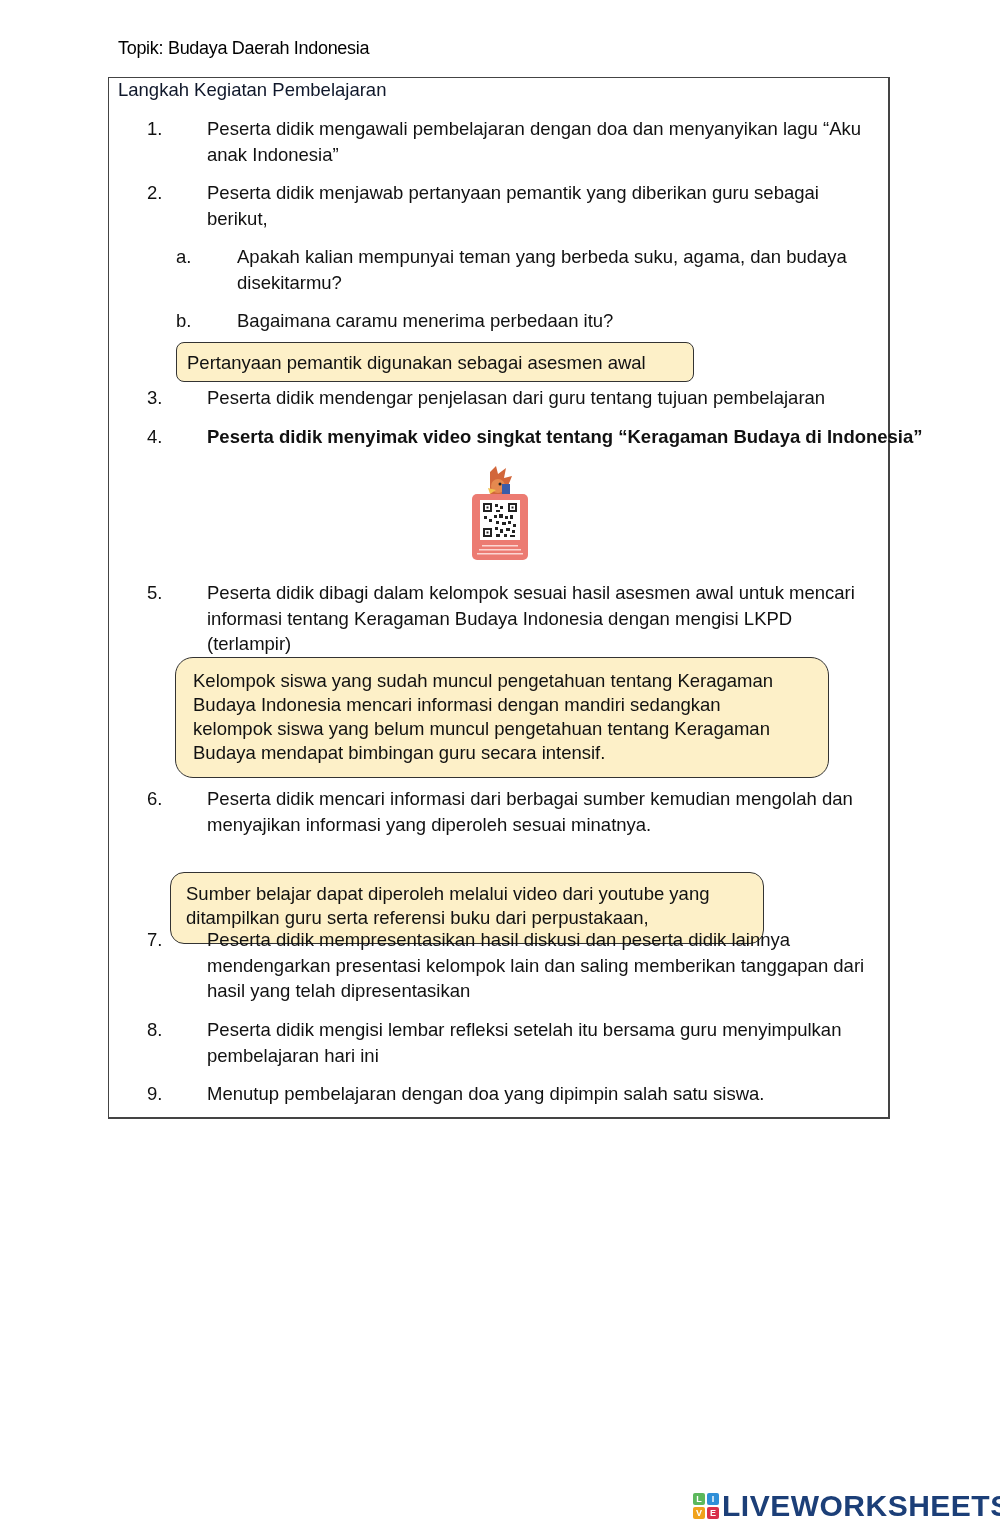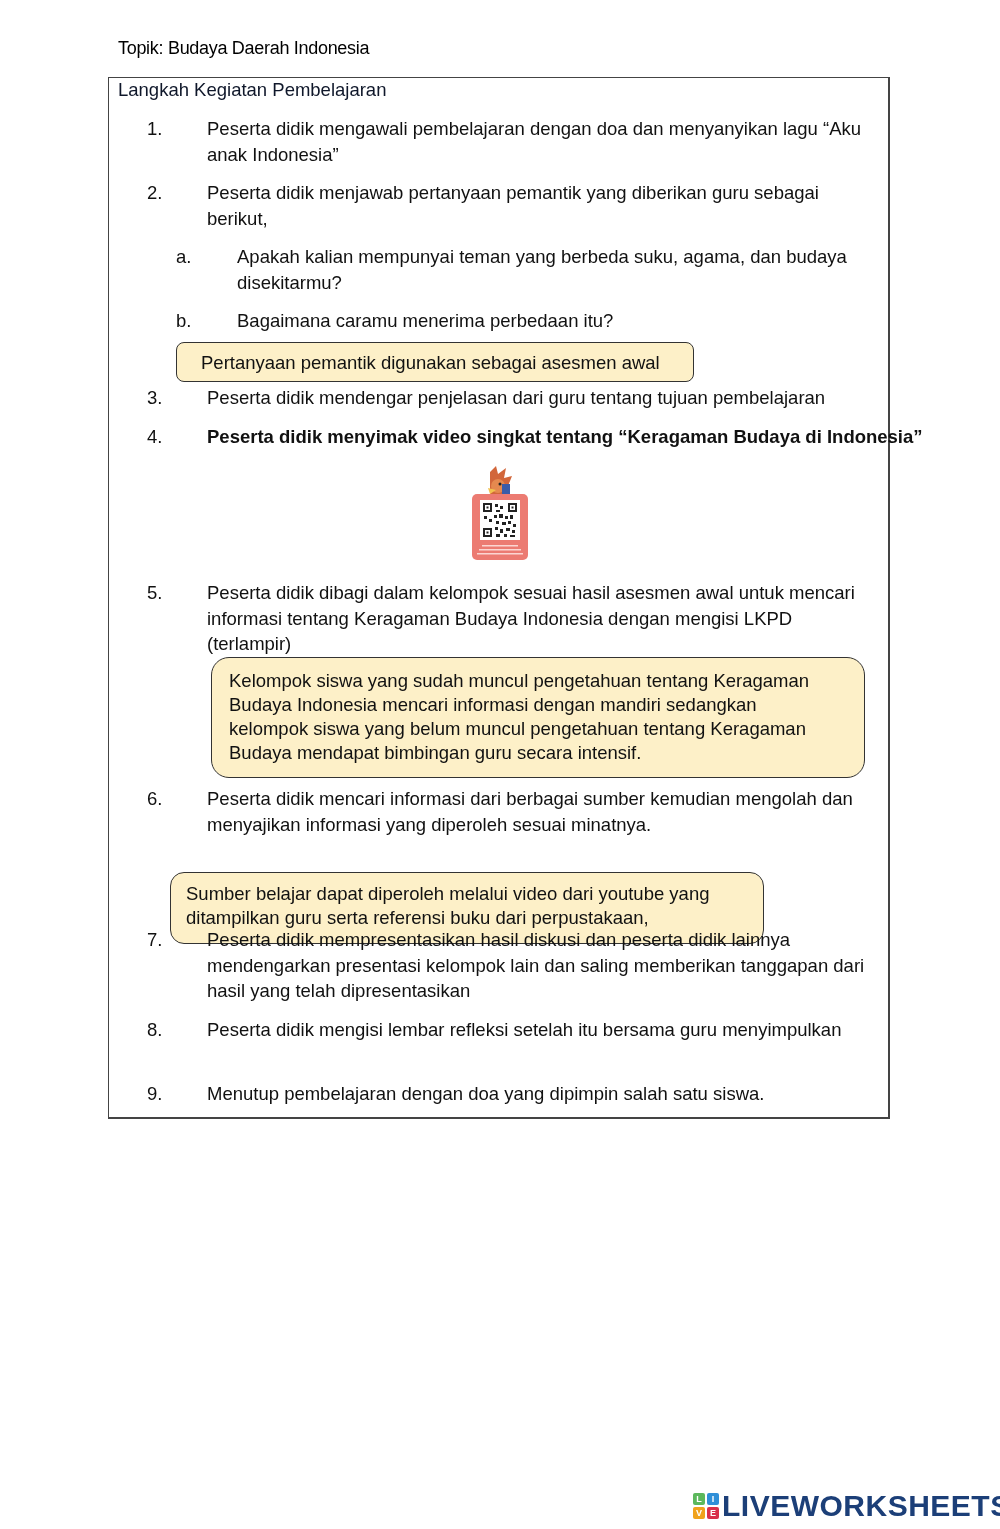--- a/index.html
+++ b/index.html
@@ -69,21 +69,21 @@
   </span>
 </div>
 
 <div class="item" style="left:176px; top:308px; width:700px;">
   <span class="num">b.</span>
   <span class="txt" style="left:30px;">
     <div>Bagaimana caramu menerima perbedaan itu?</div>
   </span>
 </div>
 
-<div class="note" style="left:176px; top:342px; width:518px; height:40px; border-radius:8px; padding:8px 24px;">
+<div class="note" style="left:176px; top:342px; width:518px; height:40px; border-radius:8px; padding:8px 10px;">
   <div>Pertanyaan pemantik digunakan sebagai asesmen awal</div>
 </div>
 
 <div class="item" style="left:147px; top:385px; width:740px;">
   <span class="num">3.</span>
   <span class="txt">
     <div>Peserta didik mendengar penjelasan dari guru tentang tujuan pembelajaran</div>
   </span>
 </div>
 
@@ -145,21 +145,21 @@
 
 <div class="item" style="left:147px; top:580px; width:740px;">
   <span class="num">5.</span>
   <span class="txt">
     <div>Peserta didik dibagi dalam kelompok sesuai hasil asesmen awal untuk mencari</div>
     <div>informasi tentang Keragaman Budaya Indonesia dengan mengisi LKPD</div>
     <div>(terlampir)</div>
   </span>
 </div>
 
-<div class="note" style="left:175px; top:657px; width:654px; height:121px; border-radius:18px; padding:11px 17px;margin-left:36px;">
+<div class="note" style="left:175px; top:657px; width:654px; height:121px; border-radius:18px; padding:11px 17px;">
   <div>Kelompok siswa yang sudah muncul pengetahuan tentang Keragaman</div>
   <div>Budaya Indonesia mencari informasi dengan mandiri sedangkan</div>
   <div>kelompok siswa yang belum muncul pengetahuan tentang Keragaman</div>
   <div>Budaya mendapat bimbingan guru secara intensif.</div>
 </div>
 
 <div class="item" style="left:147px; top:786px; width:740px;">
   <span class="num">6.</span>
   <span class="txt">
     <div>Peserta didik mencari informasi dari berbagai sumber kemudian mengolah dan</div>
@@ -178,20 +178,21 @@
     <div>Peserta didik mempresentasikan hasil diskusi dan peserta didik lainnya</div>
     <div>mendengarkan presentasi kelompok lain dan saling memberikan tanggapan dari</div>
     <div>hasil yang telah dipresentasikan</div>
   </span>
 </div>
 
 <div class="item" style="left:147px; top:1017px; width:740px;">
   <span class="num">8.</span>
   <span class="txt">
     <div>Peserta didik mengisi lembar refleksi setelah itu bersama guru menyimpulkan</div>
+    <div>pembelajaran hari ini</div>
   </span>
 </div>
 
 <div class="item" style="left:147px; top:1081px; width:740px;">
   <span class="num">9.</span>
   <span class="txt">
     <div>Menutup pembelajaran dengan doa yang dipimpin salah satu siswa.</div>
   </span>
 </div>
 

